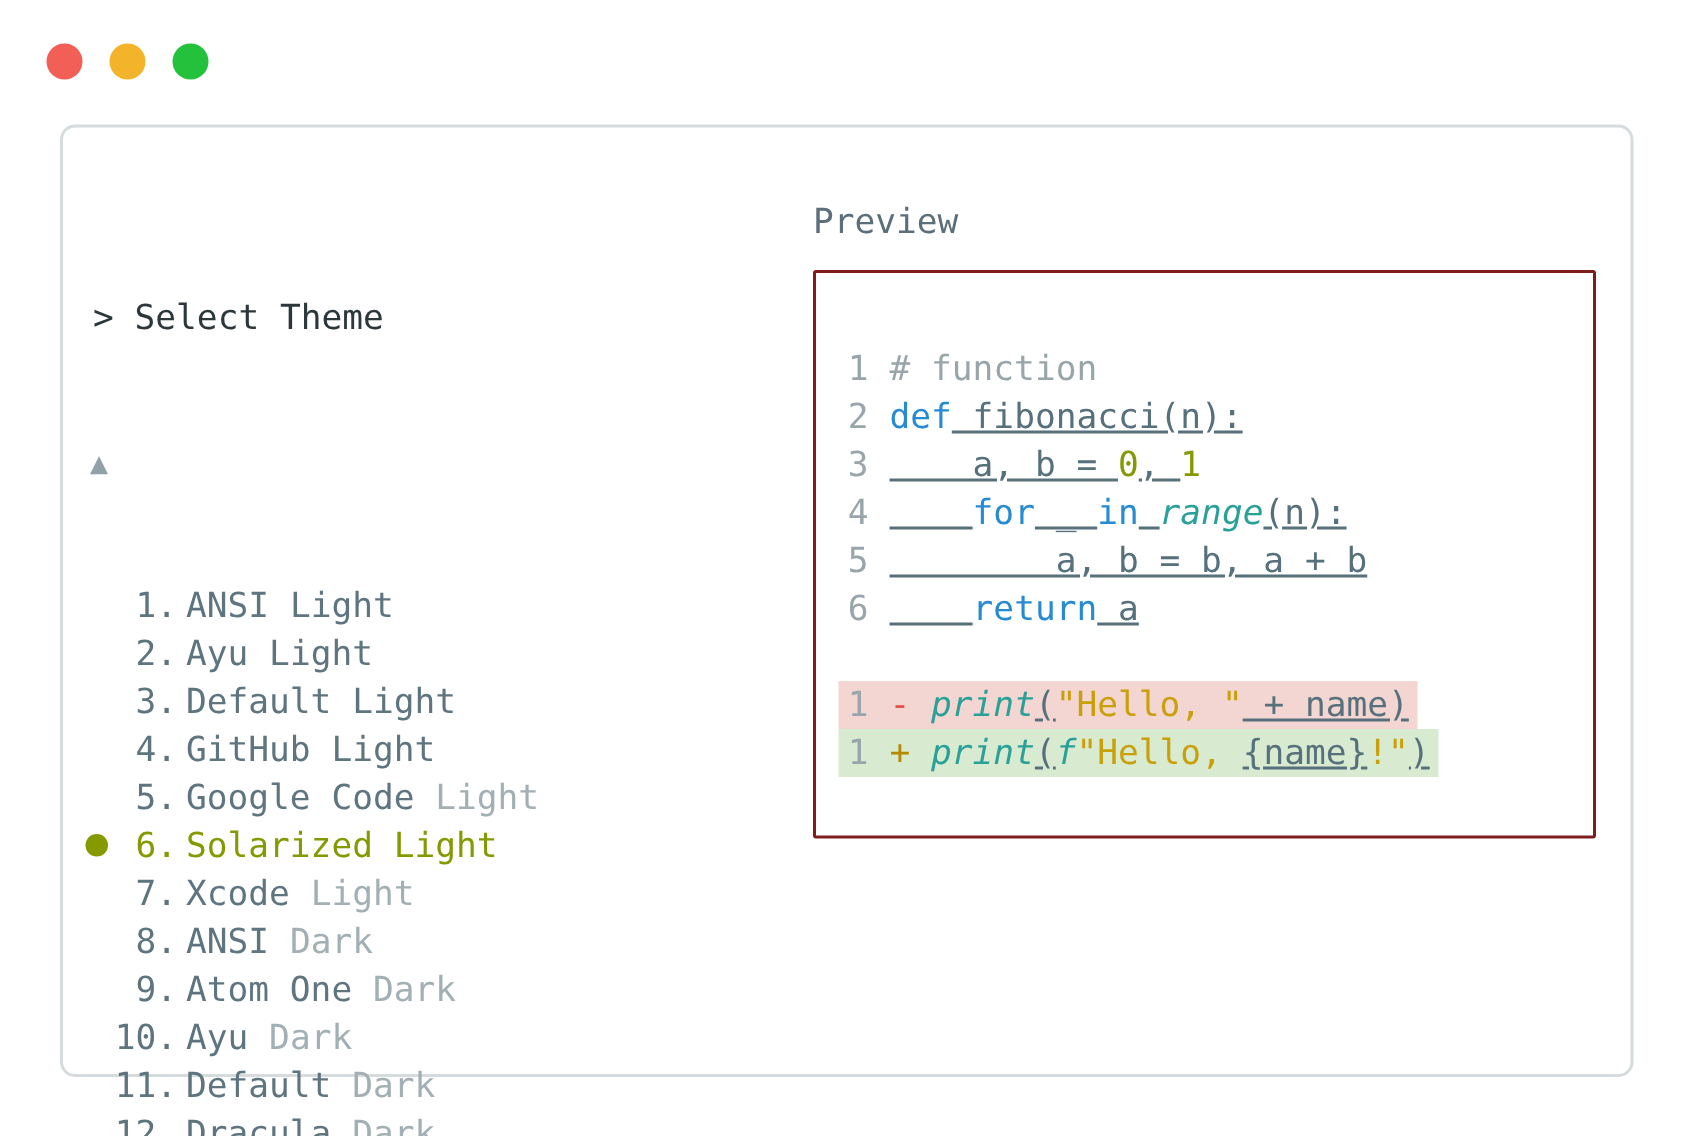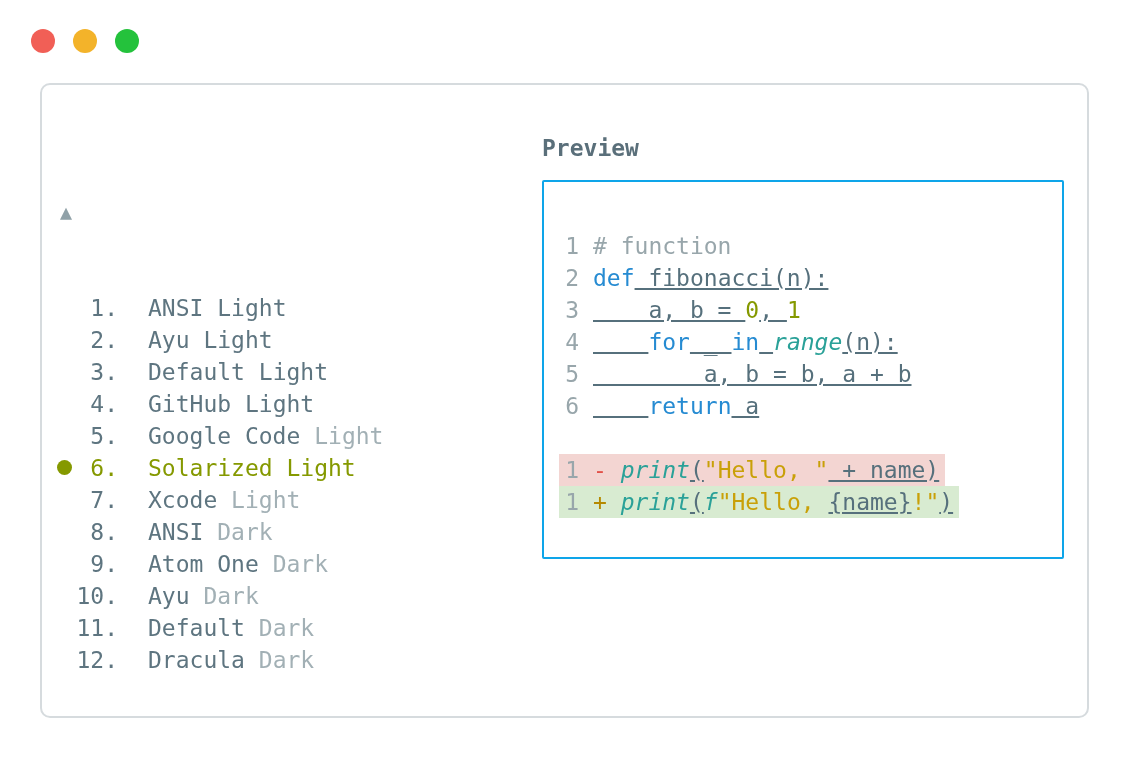--- a/index.html
+++ b/index.html
@@ -42,34 +42,34 @@
   .scroll-up { color: #90a1a8; }
 
   .row { display: flex; height: 32px; }
   .marker { width: 20px; position: relative; }
   .marker .bullet {
     position: absolute; left: 1px; top: 8px;
     width: 15px; height: 15px; border-radius: 50%;
     background: var(--accent);
   }
   .num { width: 42px; text-align: right; }
-  .label { margin-left: 30px; }
+  .label { margin-left: 6px; }
   .sfx.muted { color: #a2b0b5; }
   .row.selected .num, .row.selected .nm, .row.selected .sfx { color: var(--accent); }
 
   
   .preview-label {
     position: absolute; left: 500px; top: 47px;
-    font-size: 23px; line-height: 32px; color: #5a6f7a; font-weight: bold;
+    font-size: 23px; line-height: 32px; color: #5a6f7a;
   }
   .preview-box {
     position: absolute;
     left: 500px; top: 95px;
     width: 522px; height: 379px;
-    border: 2px solid #0ea5e9;
+    border: 2px solid #7f1d1d;
     border-radius: 2px;
     box-sizing: border-box;
     background: #ffffff;
   }
   .code {
     position: absolute; left: 21px; top: 48px;
     font-size: 23px; line-height: 32px; white-space: pre;
     color: var(--plain);
   }
   .cl { height: 32px; }
@@ -94,20 +94,21 @@
 
   <div class="traffic">
     <div class="dot" id="dot-close" style="background: rgb(241, 95, 86);"></div>
     <div class="dot" id="dot-min" style="background: rgb(243, 179, 42);"></div>
     <div class="dot" id="dot-zoom" style="background: rgb(36, 194, 60);"></div>
   </div>
 
   <div class="window">
 
     <div class="picker">
+      <div class="line hdr"><span>&gt; </span><span>Select Theme</span></div>
       <div class="line scroll-ind scroll-up"><span>▲</span></div>
       <div id="theme-list"><div class="row"><span class="marker"></span><span class="num">1.</span><span class="label"><span class="nm">ANSI</span> <span class="sfx">Light</span></span></div><div class="row"><span class="marker"></span><span class="num">2.</span><span class="label"><span class="nm">Ayu</span> <span class="sfx">Light</span></span></div><div class="row"><span class="marker"></span><span class="num">3.</span><span class="label"><span class="nm">Default</span> <span class="sfx">Light</span></span></div><div class="row"><span class="marker"></span><span class="num">4.</span><span class="label"><span class="nm">GitHub</span> <span class="sfx">Light</span></span></div><div class="row"><span class="marker"></span><span class="num">5.</span><span class="label"><span class="nm">Google Code</span> <span class="sfx muted">Light</span></span></div><div class="row selected"><span class="marker"><span class="bullet"></span></span><span class="num">6.</span><span class="label"><span class="nm">Solarized</span> <span class="sfx">Light</span></span></div><div class="row"><span class="marker"></span><span class="num">7.</span><span class="label"><span class="nm">Xcode</span> <span class="sfx muted">Light</span></span></div><div class="row"><span class="marker"></span><span class="num">8.</span><span class="label"><span class="nm">ANSI</span> <span class="sfx muted">Dark</span></span></div><div class="row"><span class="marker"></span><span class="num">9.</span><span class="label"><span class="nm">Atom One</span> <span class="sfx muted">Dark</span></span></div><div class="row"><span class="marker"></span><span class="num">10.</span><span class="label"><span class="nm">Ayu</span> <span class="sfx muted">Dark</span></span></div><div class="row"><span class="marker"></span><span class="num">11.</span><span class="label"><span class="nm">Default</span> <span class="sfx muted">Dark</span></span></div><div class="row"><span class="marker"></span><span class="num">12.</span><span class="label"><span class="nm">Dracula</span> <span class="sfx muted">Dark</span></span></div></div>
       
       
       
     </div>
 
     <div class="preview-label">Preview</div>
 
     <div class="preview-box">

